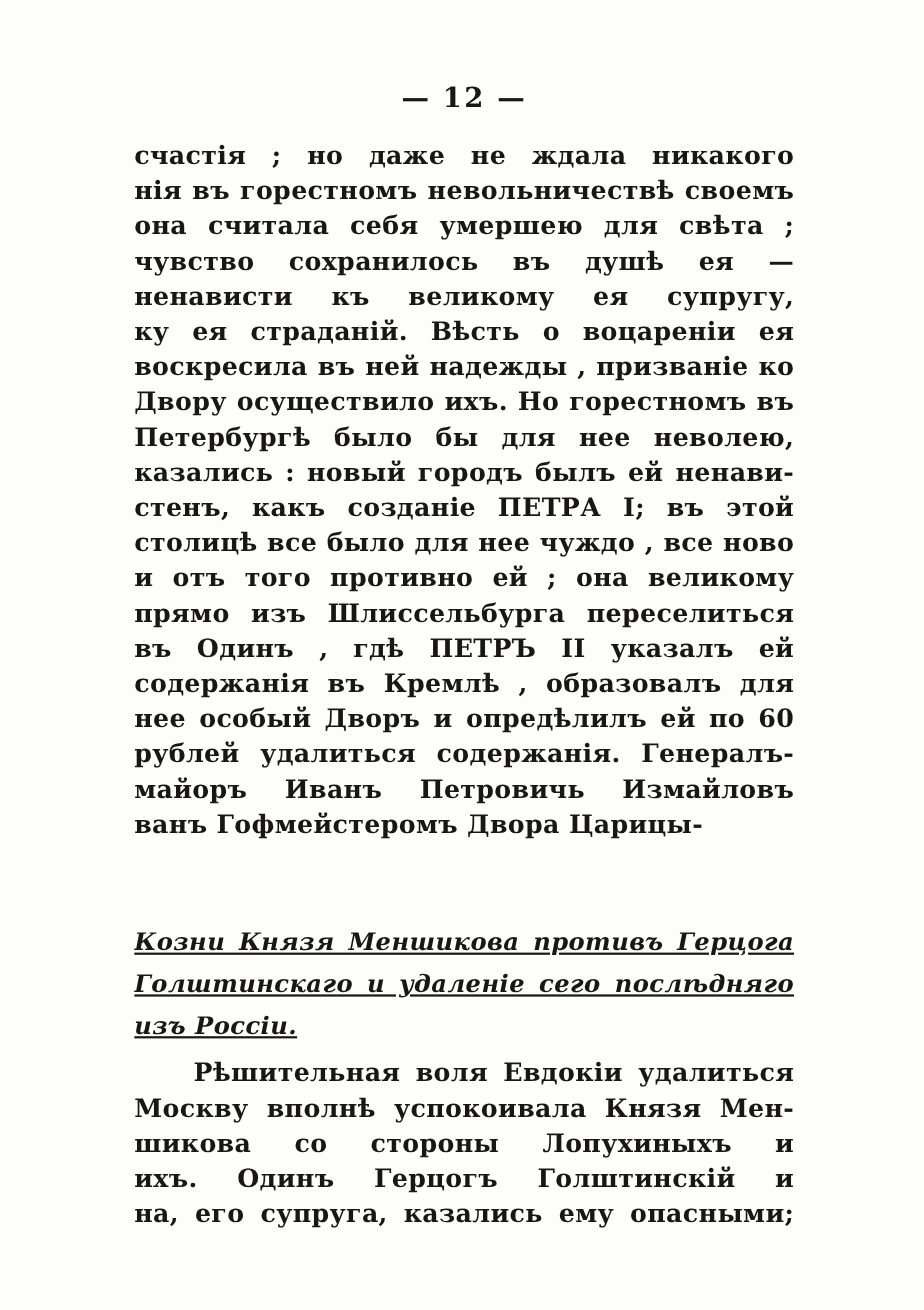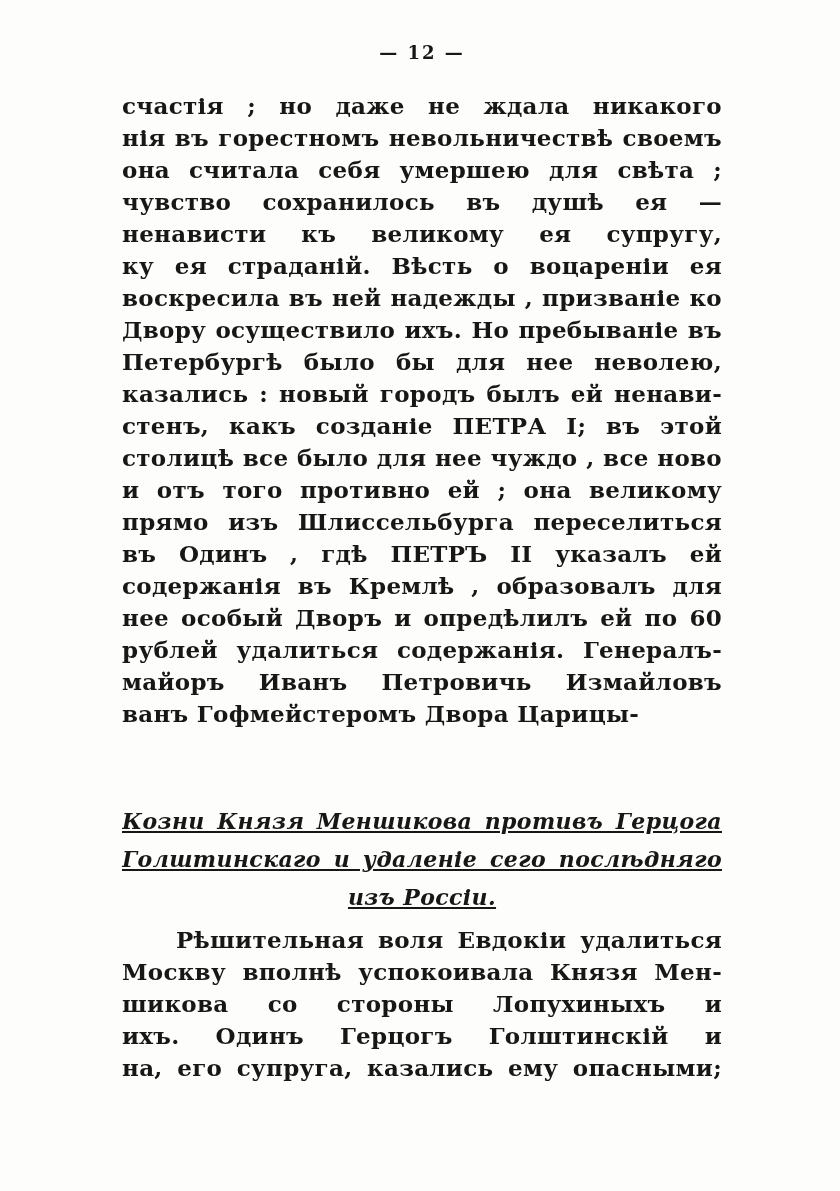--- a/index.html
+++ b/index.html
@@ -14,25 +14,25 @@
     background: #fdfdfb;
     color: #181716;
     font-family: "DejaVu Serif", "Liberation Serif", serif;
     font-weight: bold;
     overflow: hidden;
     box-sizing: border-box;
     padding-left: 122px;
     padding-right: 118px;
   }
   .page-number {
-    margin-top: 38px;
+    margin-top: 74px;
     height: 30px;
     line-height: 30px;
     text-align: center;
-    font-size: 18px;
+    font-size: 25px;
     letter-spacing: 2px;
   }
   .para {
     font-size: 23px;
     letter-spacing: 0.3px;
   }
   .para.first {
     margin-top: 22px;
   }
   .line {
@@ -48,21 +48,21 @@
     width: 100%;
     height: 0;
   }
   .line.nojust {
     text-align: left;
   }
   .line.nojust::after {
     content: none;
   }
   .line.center {
-    text-align: center;
+    text-align: left;
   }
   .line.center::after {
     content: none;
   }
   .line.indent {
     text-indent: 54px;
   }
   .section-heading {
     margin-top: 72px;
     font-style: italic;
@@ -86,21 +86,21 @@
   <div class="page-number">— 12 —</div>
 
   <div class="para first">
     <div class="line">счастія ; но даже не ждала никакого облегче-</div>
     <div class="line">нія въ горестномъ невольничествѣ своемъ ;</div>
     <div class="line">она считала себя умершею для свѣта ; одно</div>
     <div class="line">чувство сохранилось въ душѣ ея — чувство</div>
     <div class="line">ненависти къ великому ея супругу, виновни-</div>
     <div class="line">ку ея страданій. Вѣсть о воцареніи ея внука</div>
     <div class="line">воскресила въ ней надежды , призваніе ко</div>
-    <div class="line">Двору осуществило ихъ. Но пребываніе въ</div>
+    <div class="line">Двору осуществило ихъ. Но горестномъ въ</div>
     <div class="line">Петербургѣ было бы для нее неволею, хуже</div>
     <div class="line">казались : новый городъ былъ ей ненави-</div>
     <div class="line">стенъ, какъ созданіе ПЕТРА I; въ этой новой</div>
     <div class="line">столицѣ все было для нее чуждо , все ново ,</div>
     <div class="line">и отъ того противно ей ; она великому</div>
     <div class="line">прямо изъ Шлиссельбурга переселиться</div>
     <div class="line">въ Одинъ , гдѣ ПЕТРЪ II указалъ ей</div>
     <div class="line">содержанія въ Кремлѣ , образовалъ для</div>
     <div class="line">нее особый Дворъ и опредѣлилъ ей по 60 т.</div>
     <div class="line">рублей удалиться содержанія. Генералъ-</div>

